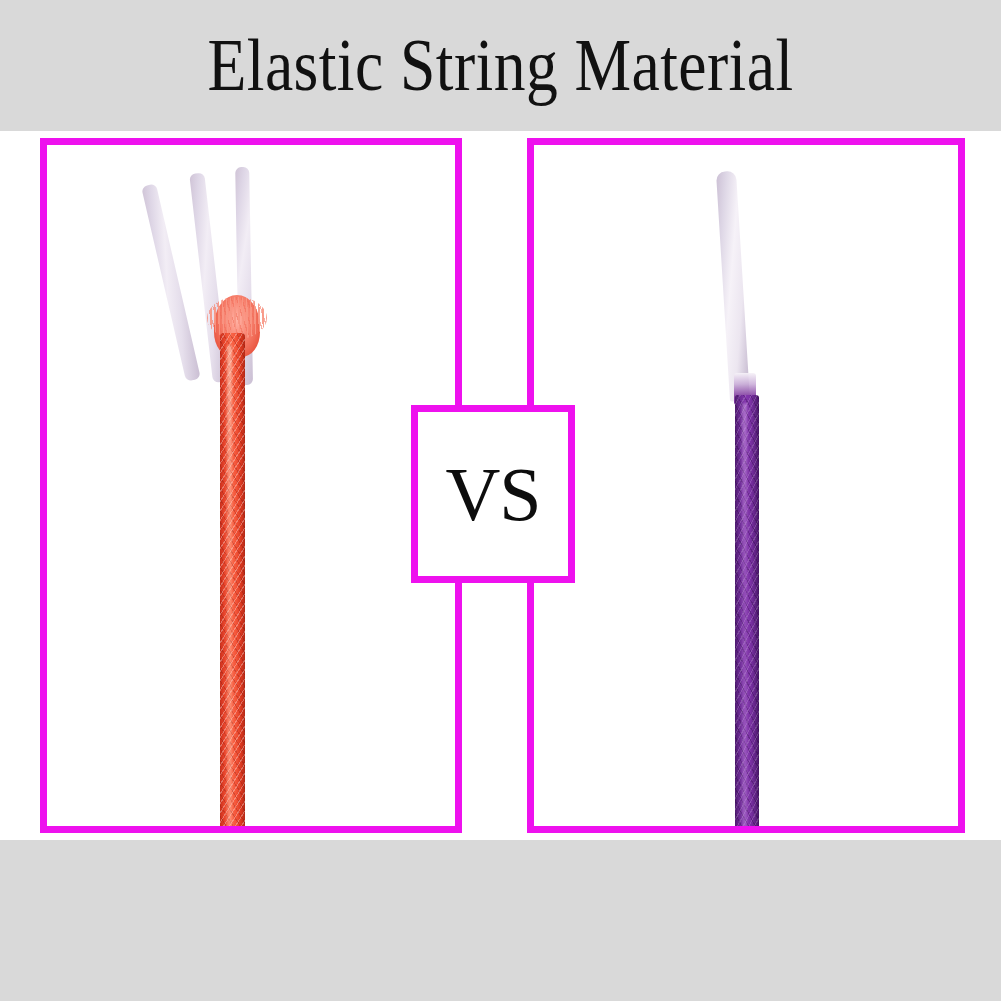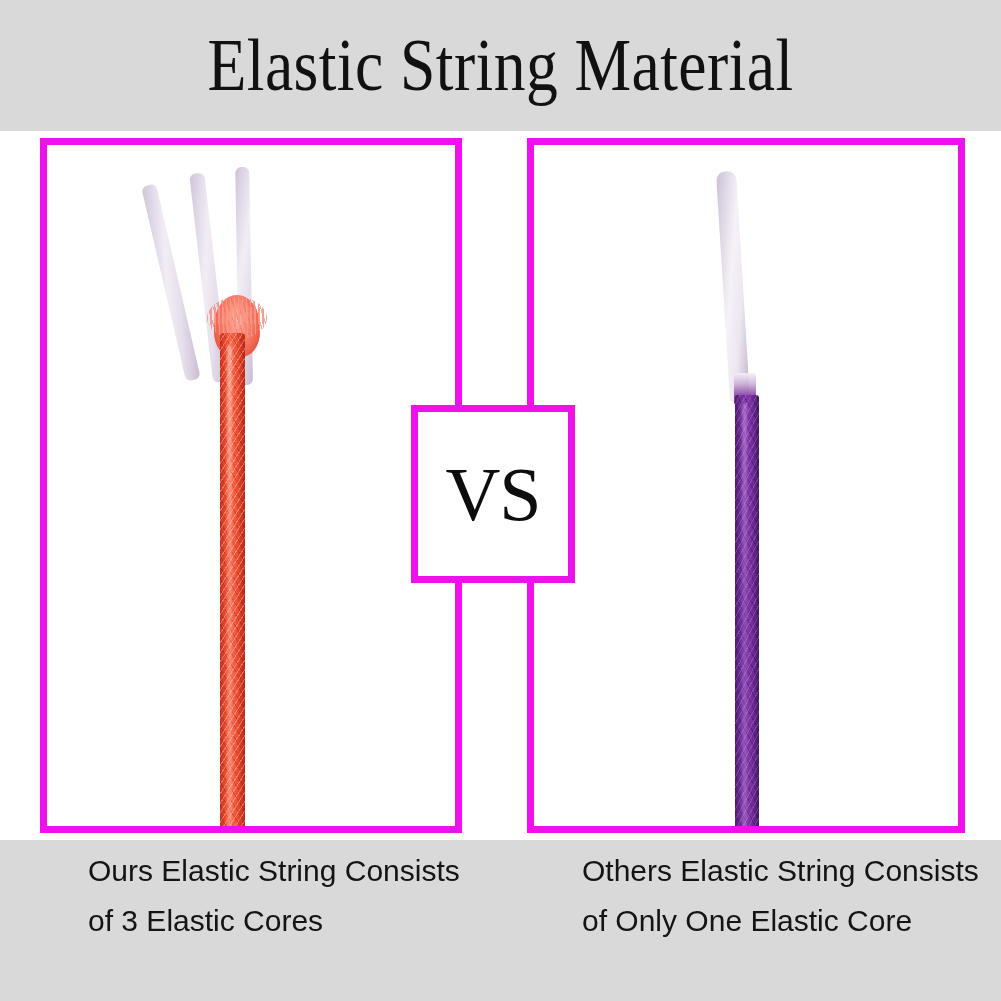--- a/index.html
+++ b/index.html
@@ -300,17 +300,15 @@
       </div>
     </div>
 
     <div class="vs-badge">
       <span class="vs-text">VS</span>
     </div>
 
   </div>
 
   <div class="caption-band">
-    <div class="caption caption-left">Ours Elastic String Consists of 3 Elastic Cores</div>
-    <div class="caption caption-right">Others Elastic String Consists of Only One Elastic Core</div>
   </div>
 
 </div>
 
 </body></html>

